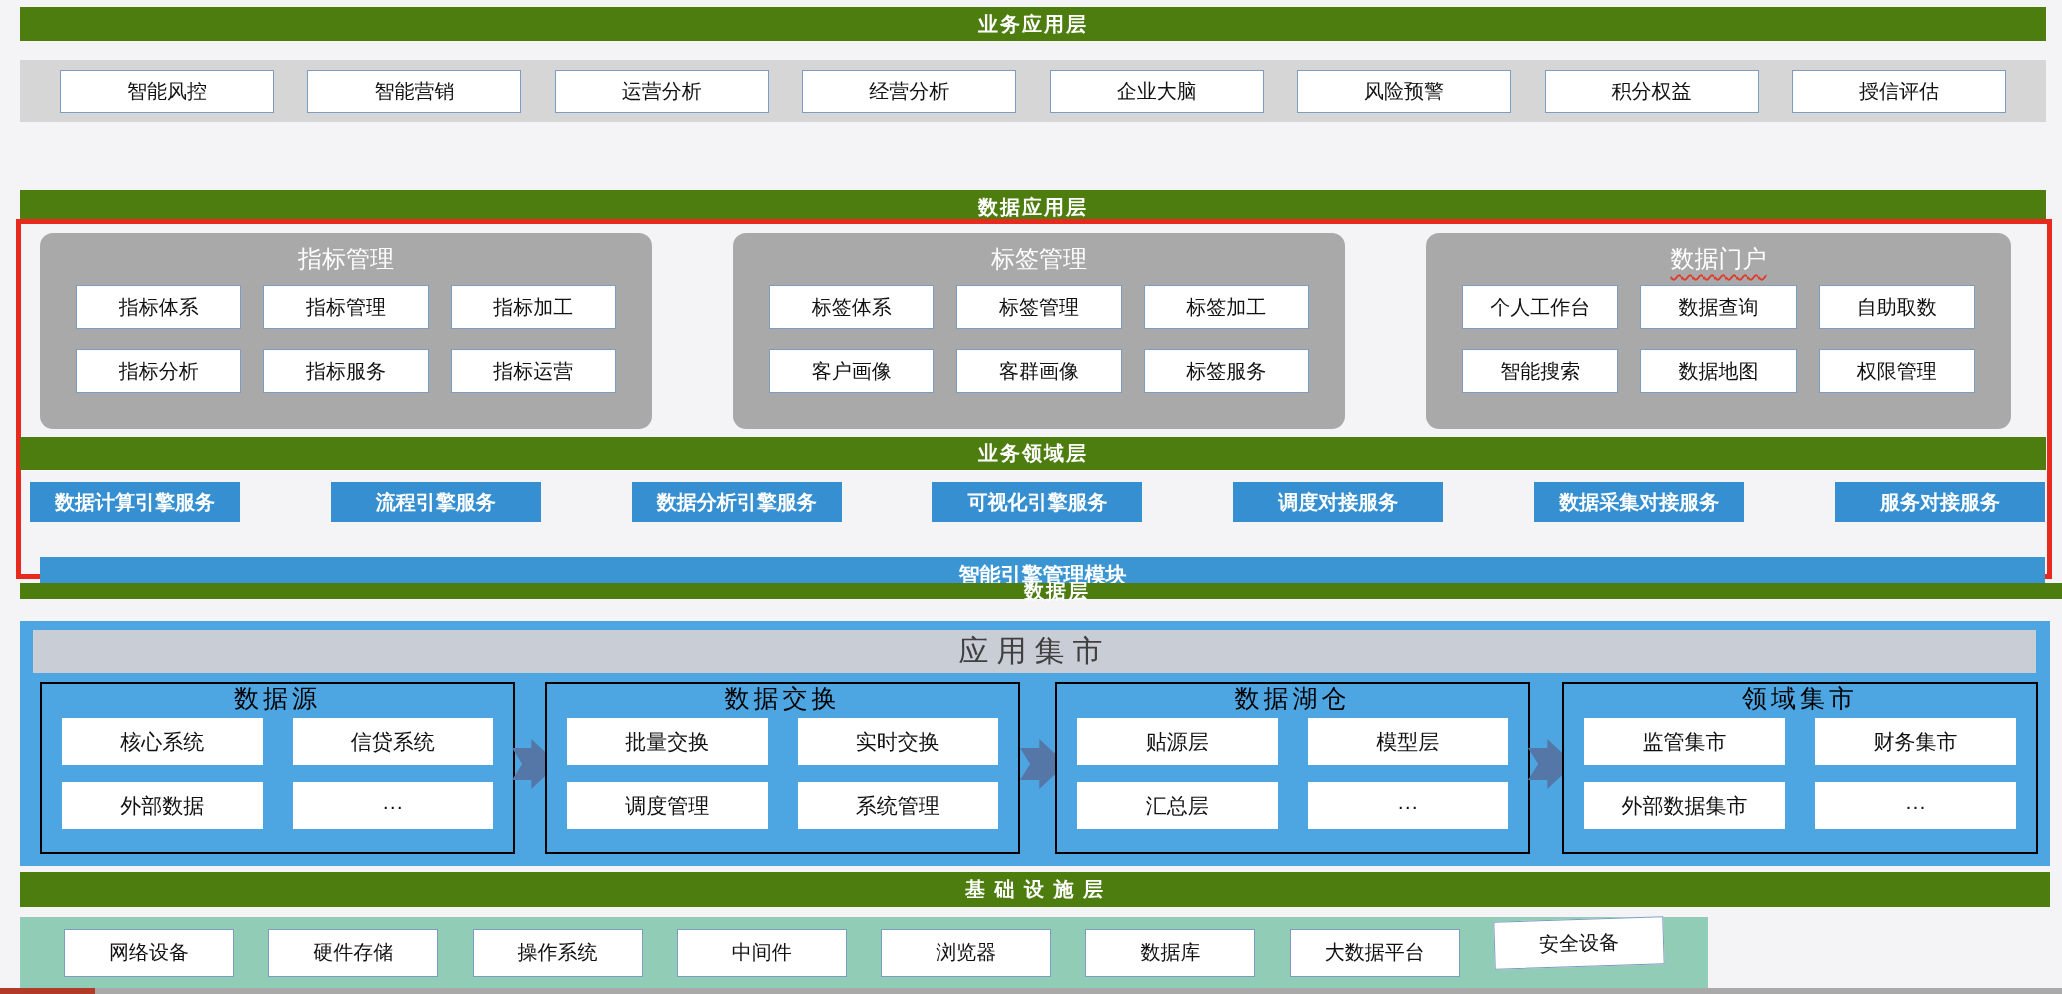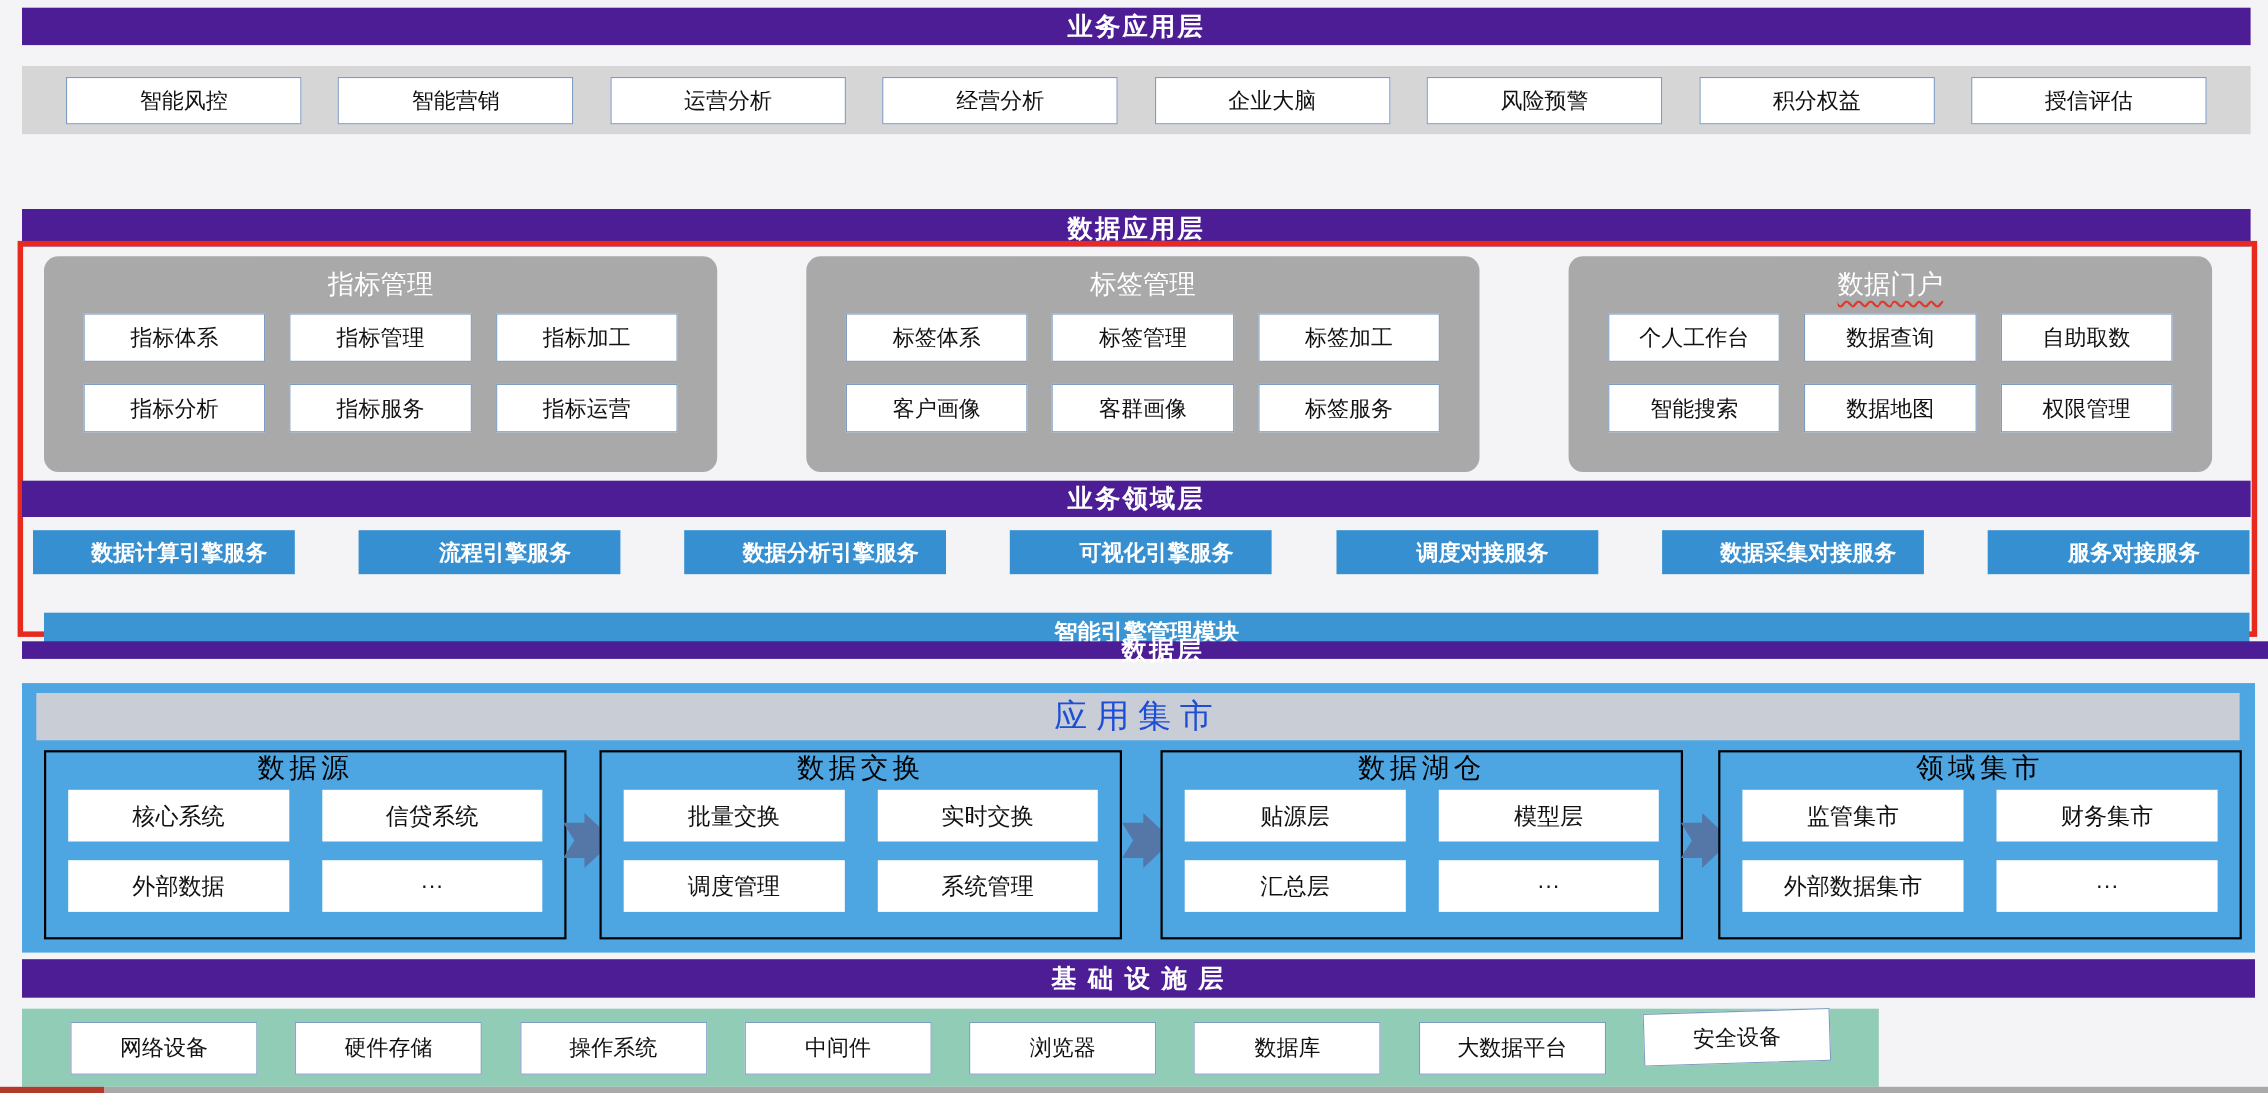--- a/index.html
+++ b/index.html
@@ -1,22 +1,22 @@
 <!DOCTYPE html>
 <html><head>
 <meta charset="utf-8">
 <style>
   html,body{margin:0;padding:0;background:#f4f4f6;}
   body{font-family:"Liberation Sans",sans-serif;}
   #stage{position:relative;width:2062px;height:994px;background:#f4f4f6;overflow:hidden;}
 
   
-  .layer-bar{position:absolute;left:20px;width:2026px;background:#4c1d95;color:#fff;
+  .layer-bar{position:absolute;left:20px;width:2026px;background:#4d7c0f;color:#fff;
     display:flex;align-items:center;justify-content:center;
-    font-size:23px;font-weight:bold;letter-spacing:2px;}
+    font-size:20px;font-weight:bold;letter-spacing:2px;}
 
   
   .gray-band{position:absolute;left:20px;top:60px;width:2026px;height:62px;background:#d6d6d6;
     display:flex;align-items:center;justify-content:space-between;padding:0 40px;box-sizing:border-box;}
   .wbox{background:#ffffff;border:1px solid #7e9cc0;color:#111;
     display:flex;align-items:center;justify-content:center;font-size:20px;}
   .gray-band .wbox{width:212px;height:41px;}
 
   
   .red-rect{position:absolute;left:16px;top:219px;width:2026px;height:350px;
@@ -27,28 +27,28 @@
   .panel-title{color:#fff;font-size:24px;text-align:center;height:36px;line-height:32px;}
   .squiggle{text-decoration:underline wavy #e03a2f;text-decoration-thickness:2px;text-underline-offset:7px;}
   .panel-grid{display:grid;grid-template-columns:1fr 1fr 1fr;grid-row-gap:20px;grid-column-gap:22px;
     padding:6px 36px 0 36px;}
   .panel-grid .wbox{height:42px;}
 
   
   .services{position:absolute;left:30px;top:482px;width:2015px;height:40px;
     display:flex;justify-content:space-between;}
   .svc{width:210px;height:40px;background:#358fd0;color:#fff;font-size:20px;font-weight:bold;
-    display:flex;align-items:center;justify-content:center;padding-left:28px;}
+    display:flex;align-items:center;justify-content:center;}
   .engine-bar{position:absolute;left:40px;top:533px;width:2005px;height:36px;background:#3b95d3;
     color:#fff;font-size:21px;font-weight:bold;display:flex;align-items:center;justify-content:center;margin-top:24px;}
 
   
   .mart{position:absolute;left:20px;top:621px;width:2030px;height:245px;background:#4da6e2;}
   .mart-header{position:absolute;left:13px;top:9px;width:2003px;height:43px;background:#c9cdd6;
-    color:#1d4ed8;display:flex;align-items:center;justify-content:center;
+    color:#404040;display:flex;align-items:center;justify-content:center;
     font-family:"Liberation Serif",serif;font-size:30px;letter-spacing:8px;}
   .mart-group{position:absolute;top:61px;height:172px;background:#4da6e2;border:2px solid #000;
     box-sizing:border-box;}
   .group-title{font-family:"Liberation Serif",serif;color:#000;font-size:25px;text-align:center;
     height:30px;line-height:30px;letter-spacing:4px;}
   .group-grid{display:grid;grid-template-columns:1fr 1fr;grid-row-gap:17px;grid-column-gap:30px;
     padding:4px 20px 0 20px;}
   .group-grid .wbox{height:47px;border:none;font-size:21px;}
   .flow-arrow{position:absolute;top:118px;width:46px;height:50px;background:#5577a8;
     clip-path:polygon(0% 18%,42% 18%,42% 0%,100% 50%,42% 100%,42% 82%,0% 82%,22% 50%);}

